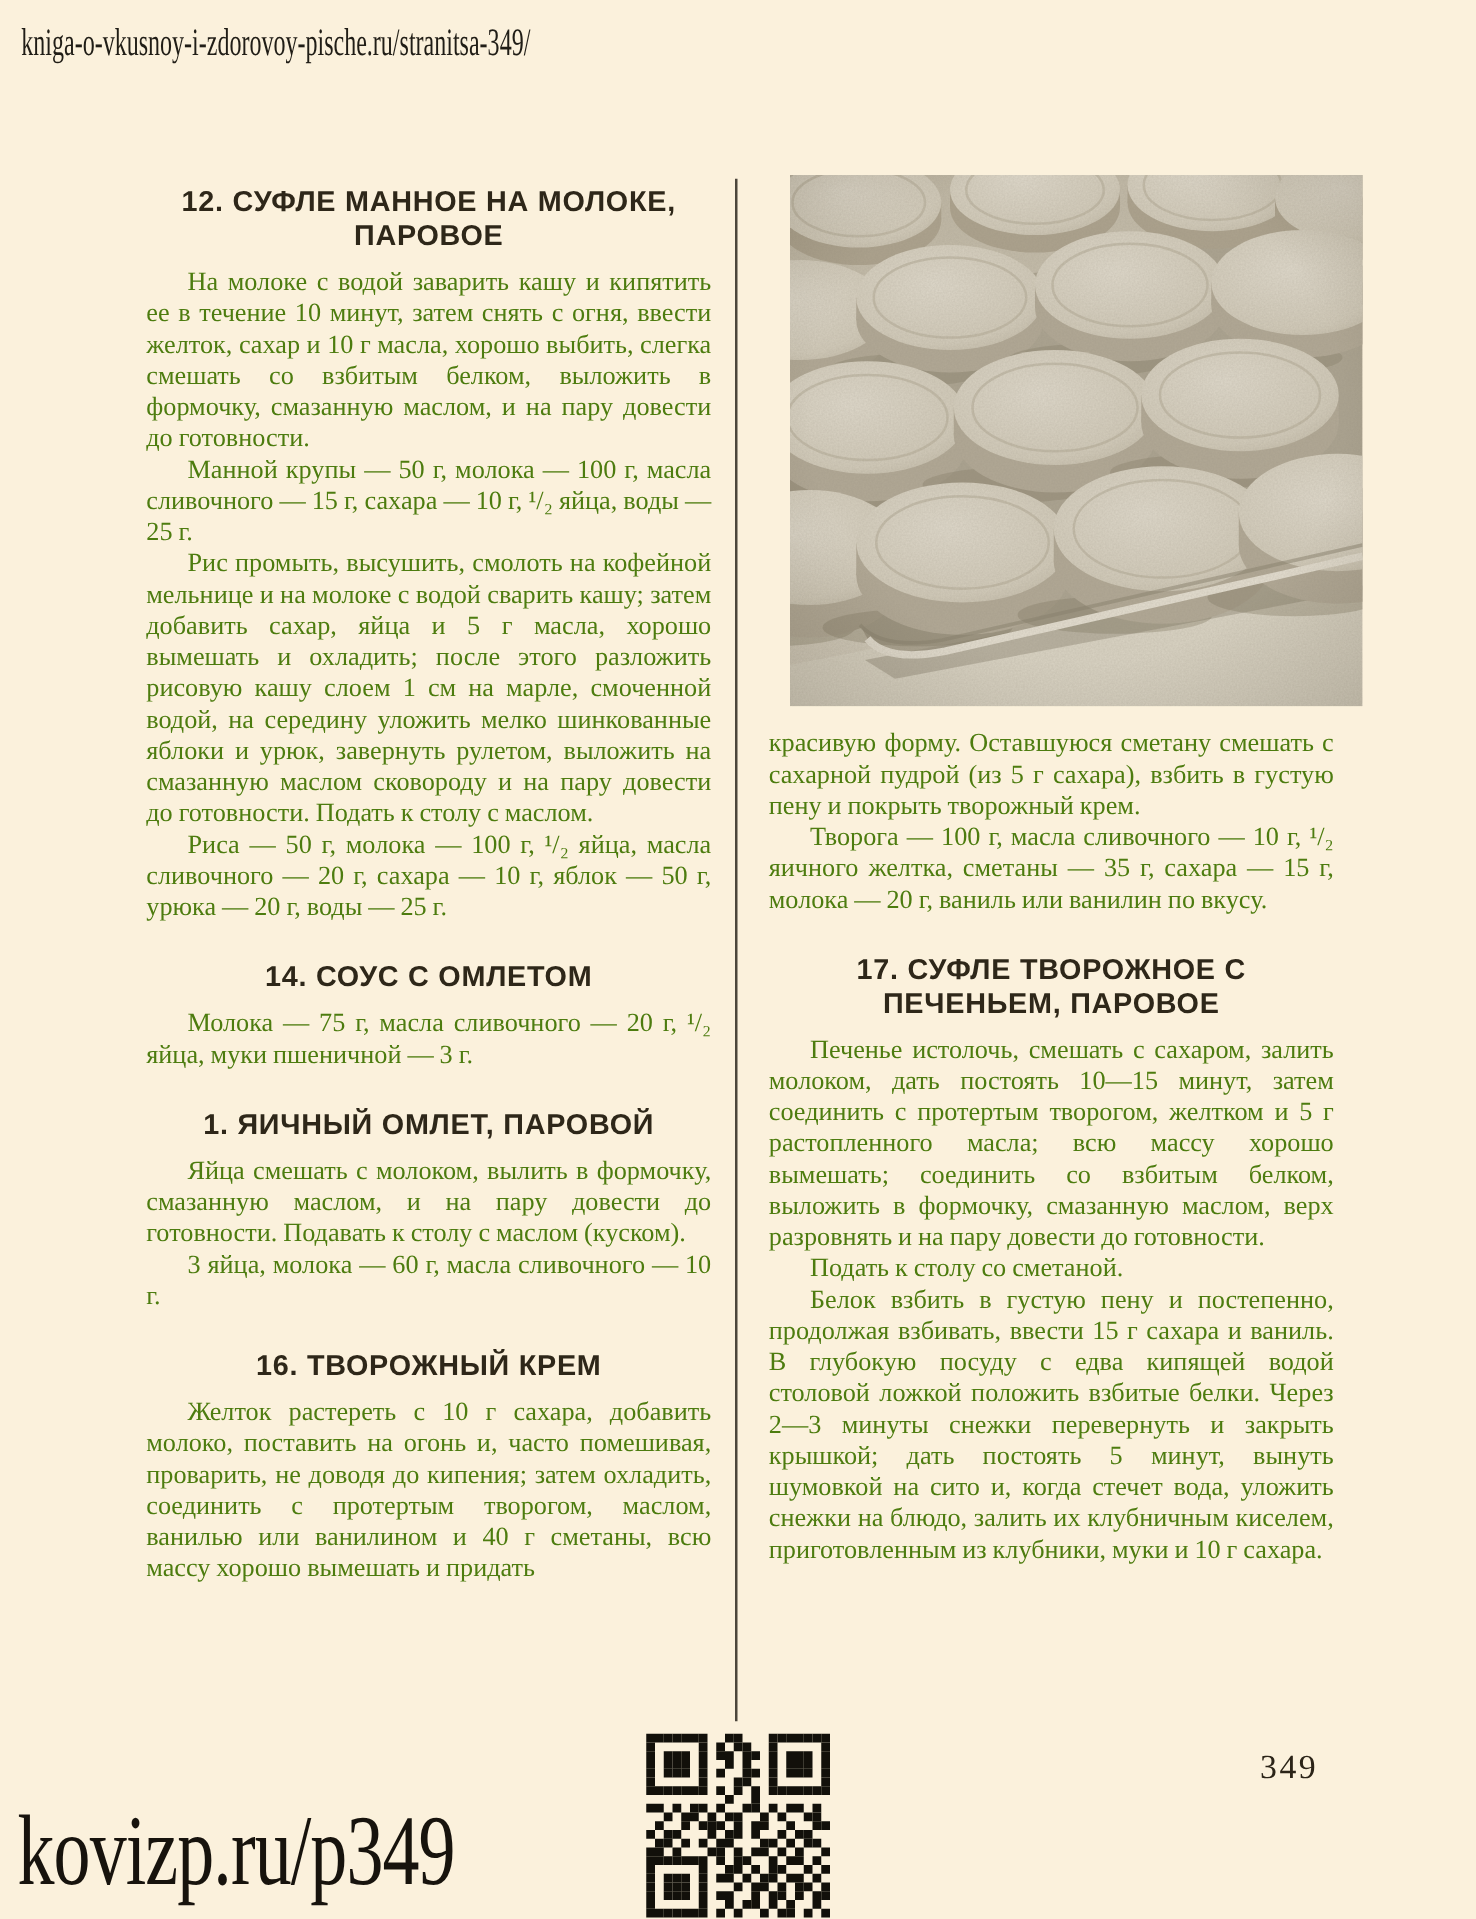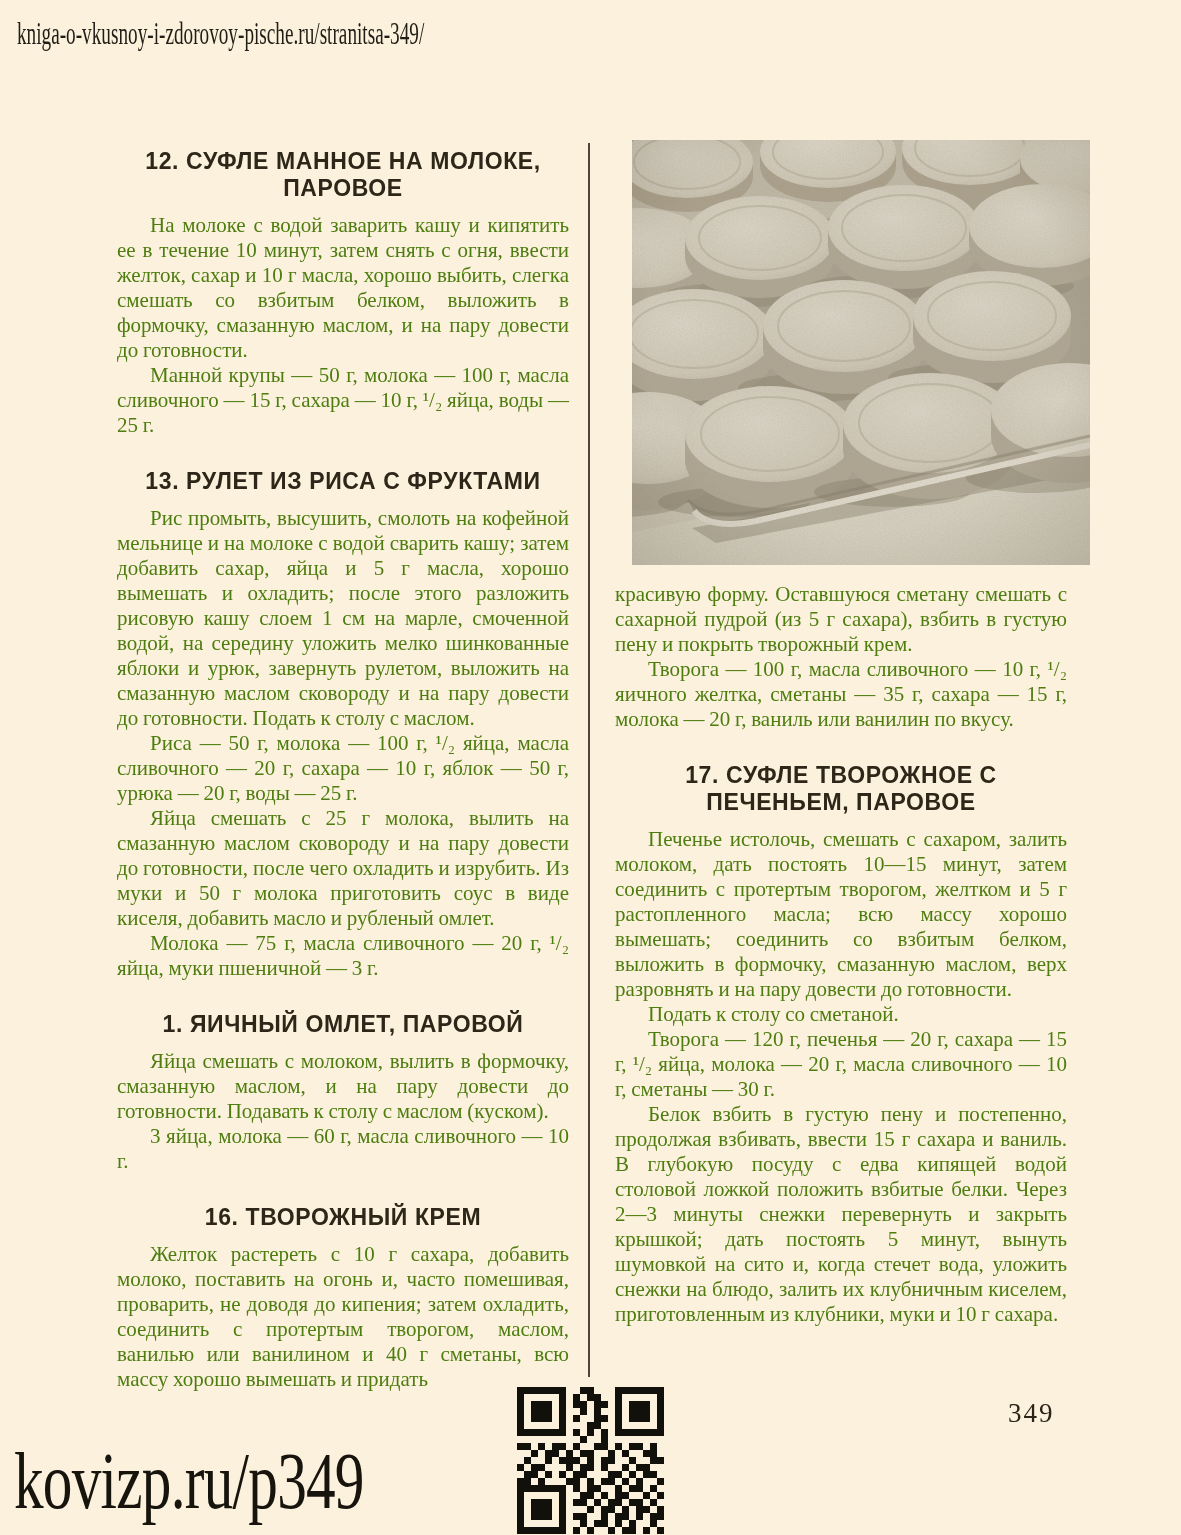--- a/index.html
+++ b/index.html
@@ -55,26 +55,25 @@
 
   <div class="site-url">kniga-o-vkusnoy-i-zdorovoy-pische.ru/stranitsa-349/</div>
 
   <section class="col-left">
     <article class="recipe">
       <h3 class="recipe-title">12. СУФЛЕ МАННОЕ НА МОЛОКЕ, ПАРОВОЕ</h3>
       <p class="body">На молоке с водой заварить кашу и кипятить ее в течение 10 минут, затем снять с огня, ввести желток, сахар и 10 г масла, хорошо выбить, слегка смешать со взбитым белком, выложить в формочку, смазанную маслом, и на пару довести до готовности.</p>
       <p class="body">Манной крупы — 50 г, молока — 100 г, масла сливочного — 15 г, сахара — 10 г, ¹/₂ яйца, воды — 25 г.</p>
     </article>
     <article class="recipe">
-      <h3 class="recipe-title">13. РУЛЕТ ИЗ РИСА С ФРУКТАМИ</h3>
       <p class="body">Рис промыть, высушить, смолоть на кофейной мельнице и на молоке с водой сварить кашу; затем добавить сахар, яйца и 5 г масла, хорошо вымешать и охладить; после этого разложить рисовую кашу слоем 1 см на марле, смоченной водой, на середину уложить мелко шинкованные яблоки и урюк, завернуть рулетом, выложить на смазанную маслом сковороду и на пару довести до готовности. Подать к столу с маслом.</p>
       <p class="body">Риса — 50 г, молока — 100 г, ¹/₂ яйца, масла сливочного — 20 г, сахара — 10 г, яблок — 50 г, урюка — 20 г, воды — 25 г.</p>
     </article>
     <article class="recipe">
-      <p class="body">Яйца смешать с 25 г молока, вылить на смазанную маслом сковороду и на пару довести до готовности, после чего охладить и изрубить. Из муки и 50 г молока приготовить соус в виде киселя, добавить масло и рубленый омлет.</p>
+      <h3 class="recipe-title">14. СОУС С ОМЛЕТОМ</h3>
       <p class="body">Молока — 75 г, масла сливочного — 20 г, ¹/₂ яйца, муки пшеничной — 3 г.</p>
     </article>
     <article class="recipe">
       <h3 class="recipe-title">1. ЯИЧНЫЙ ОМЛЕТ, ПАРОВОЙ</h3>
       <p class="body">Яйца смешать с молоком, вылить в формочку, смазанную маслом, и на пару довести до готовности. Подавать к столу с маслом (куском).</p>
       <p class="body">3 яйца, молока — 60 г, масла сливочного — 10 г.</p>
     </article>
     <article class="recipe">
       <h3 class="recipe-title">16. ТВОРОЖНЫЙ КРЕМ</h3>
       <p class="body">Желток растереть с 10 г сахара, добавить молоко, поставить на огонь и, часто помешивая, проварить, не доводя до кипения; затем охладить, соединить с протертым творогом, маслом, ванилью или ванилином и 40 г сметаны, всю массу хорошо вымешать и придать</p>
@@ -218,21 +217,20 @@
       </svg>
     </figure>
 
     <p class="body no-indent">красивую форму. Оставшуюся сметану смешать с сахарной пудрой (из 5 г сахара), взбить в густую пену и покрыть творожный крем.</p>
     <p class="body">Творога — 100 г, масла сливочного — 10 г, ¹/₂ яичного желтка, сметаны — 35 г, сахара — 15 г, молока — 20 г, ваниль или ванилин по вкусу.</p>
 
     <article class="recipe">
       <h3 class="recipe-title">17. СУФЛЕ ТВОРОЖНОЕ С ПЕЧЕНЬЕМ, ПАРОВОЕ</h3>
       <p class="body">Печенье истолочь, смешать с сахаром, залить молоком, дать постоять 10—15 минут, затем соединить с протертым творогом, желтком и 5 г растопленного масла; всю массу хорошо вымешать; соединить со взбитым белком, выложить в формочку, смазанную маслом, верх разровнять и на пару довести до готовности.</p>
       <p class="body">Подать к столу со сметаной.</p>
-      <p class="body">Творога — 120 г, печенья — 20 г, сахара — 15 г, ¹/₂ яйца, молока — 20 г, масла сливочного — 10 г, сметаны — 30 г.</p>
     </article>
 
     <article class="recipe">
       <p class="body">Белок взбить в густую пену и постепенно, продолжая взбивать, ввести 15 г сахара и ваниль. В глубокую посуду с едва кипящей водой столовой ложкой положить взбитые белки. Через 2—3 минуты снежки перевернуть и закрыть крышкой; дать постоять 5 минут, вынуть шумовкой на сито и, когда стечет вода, уложить снежки на блюдо, залить их клубничным киселем, приготовленным из клубники, муки и 10 г сахара.</p>
     </article>
   </section>
 
   <div class="qr" id="qr-code">
       <div class="qm d"></div>
       <div class="qm d"></div>

